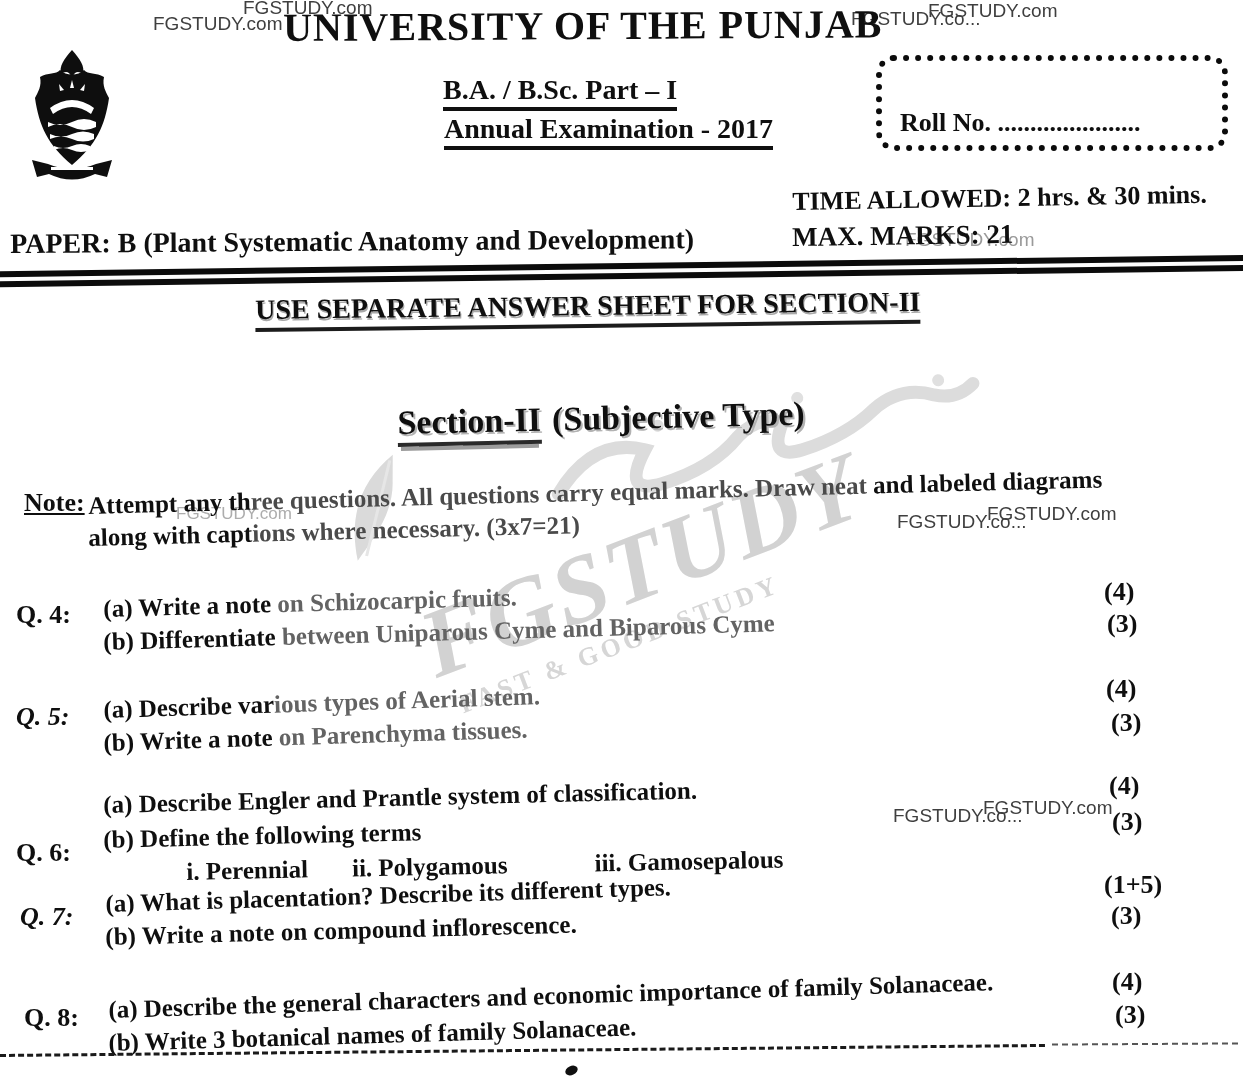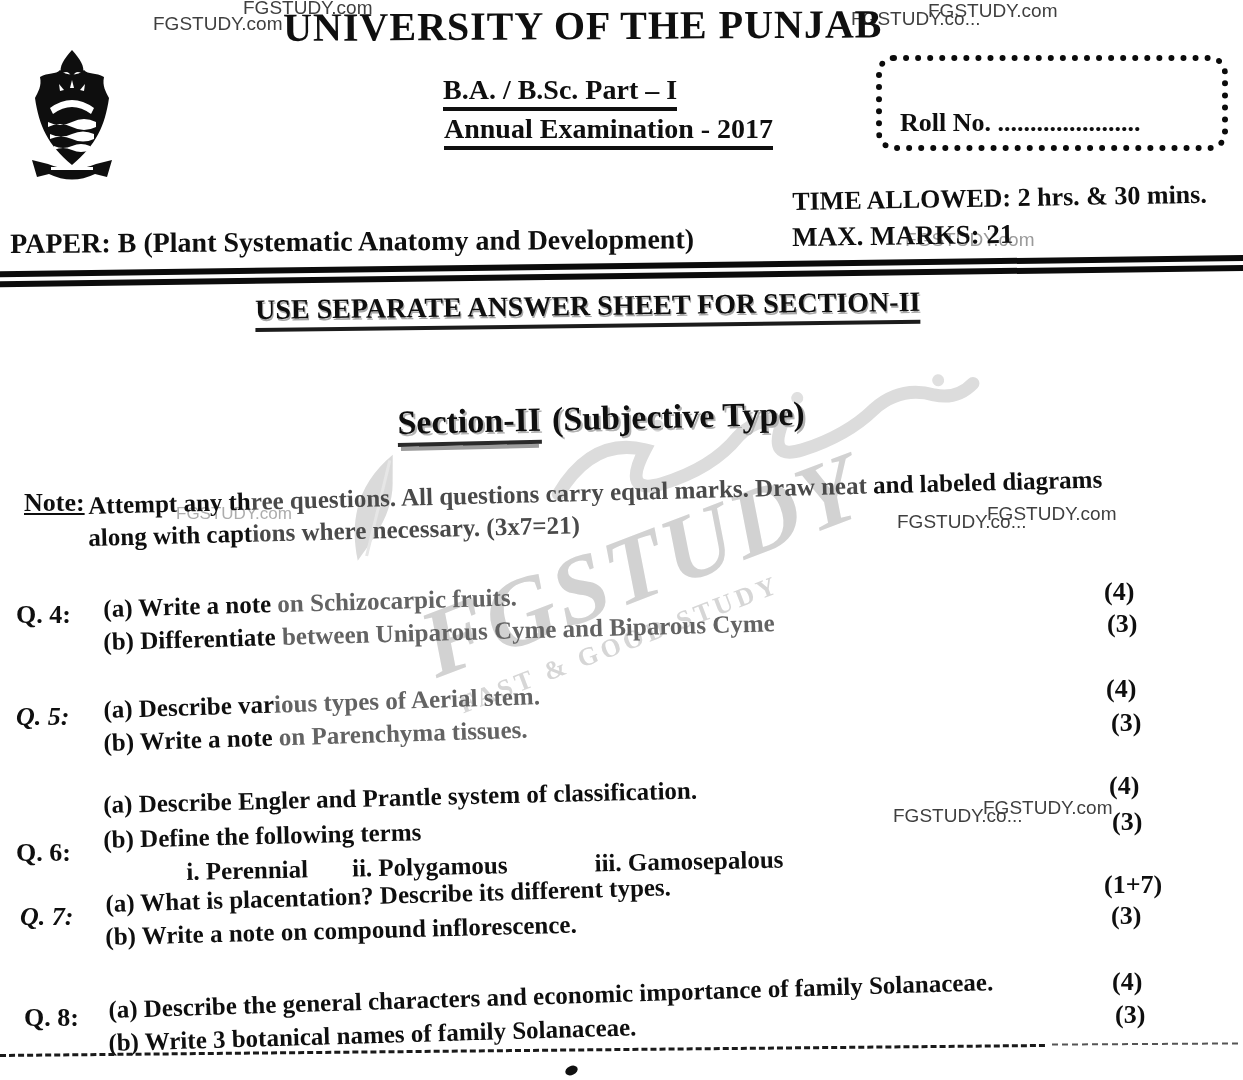--- a/index.html
+++ b/index.html
@@ -162,21 +162,21 @@
   <div class="t qline" id="q6b"><span>(b) Define the following terms</span></div>
   <div class="t qline" id="q6sub">
     <span class="g1">i. Perennial</span><span class="g2">ii. Polygamous</span><span>iii. Gamosepalous</span>
   </div>
   <div class="t marks" id="q6am">(4)</div>
   <div class="t marks" id="q6bm">(3)</div>
 
   <div class="t qlabel" id="q7label">Q. 7:</div>
   <div class="t qline" id="q7a"><span>(a) What is placentation? Describe its different types.</span></div>
   <div class="t qline" id="q7b"><span>(b) Write a note on compound inflorescence.</span></div>
-  <div class="t marks" id="q7am">(1+7)</div>
+  <div class="t marks" id="q7am">(1+5)</div>
   <div class="t marks" id="q7bm">(3)</div>
 
   <div class="t qlabel" id="q8label">Q. 8:</div>
   <div class="t qline" id="q8a"><span>(a) Describe the general characters and economic importance of family Solanaceae.</span></div>
   <div class="t qline" id="q8b"><span>(b) Write 3 botanical names of family Solanaceae.</span></div>
   <div class="t marks" id="q8am">(4)</div>
   <div class="t marks" id="q8bm">(3)</div>
 
   <div id="dash1"></div>
   <div id="dash2"></div>

